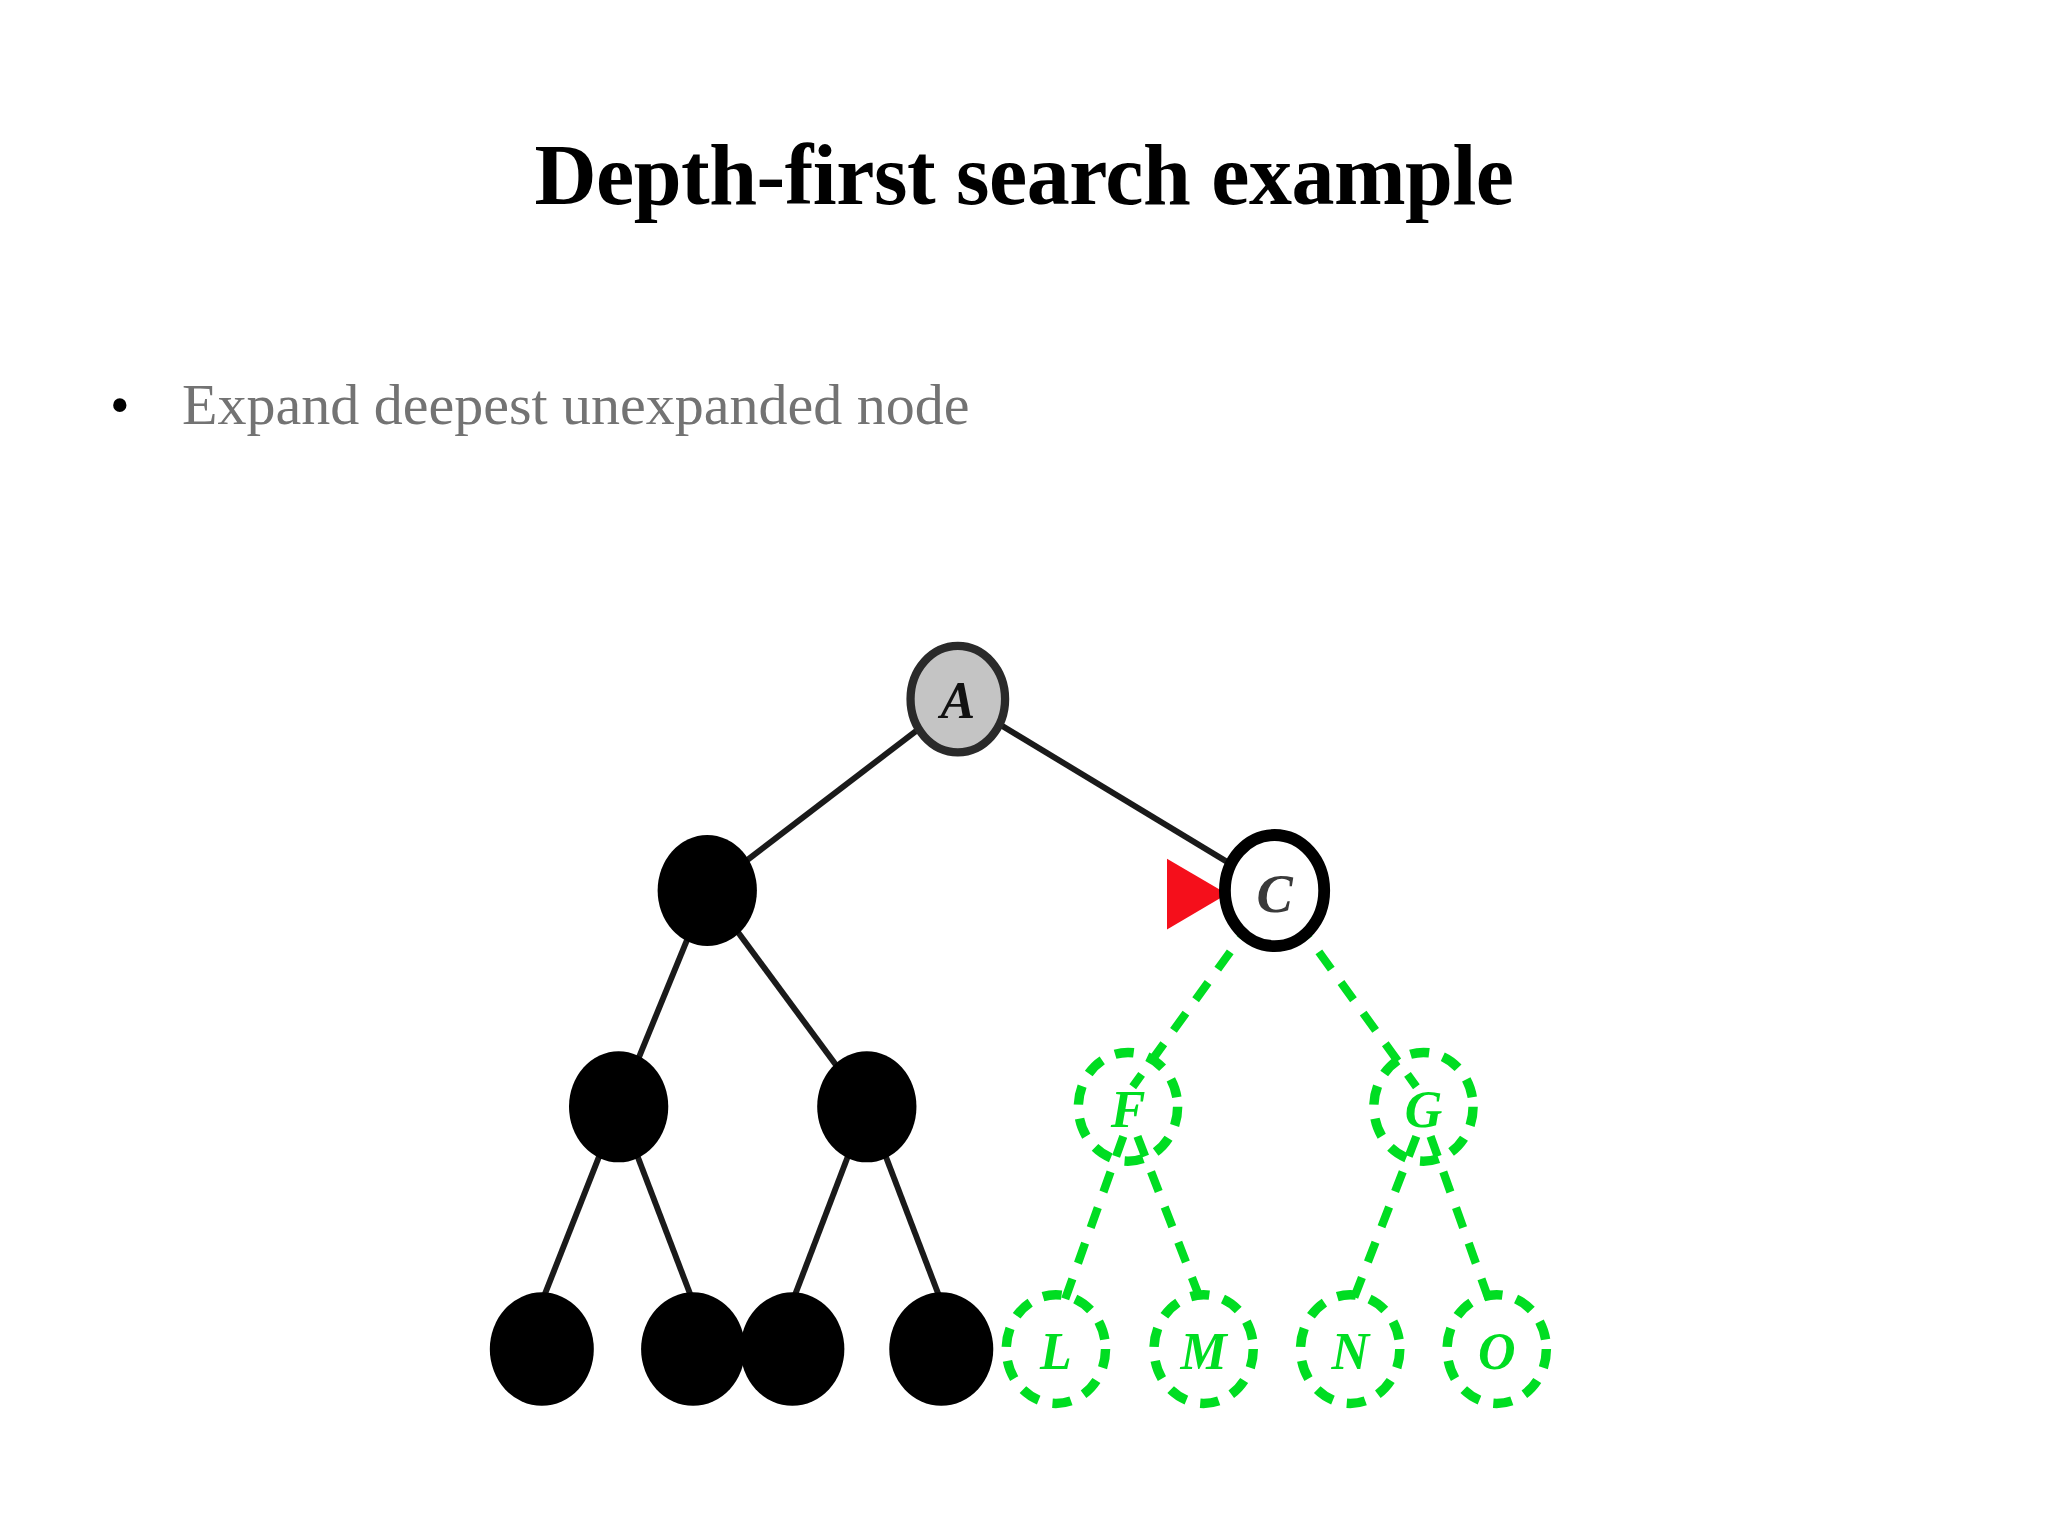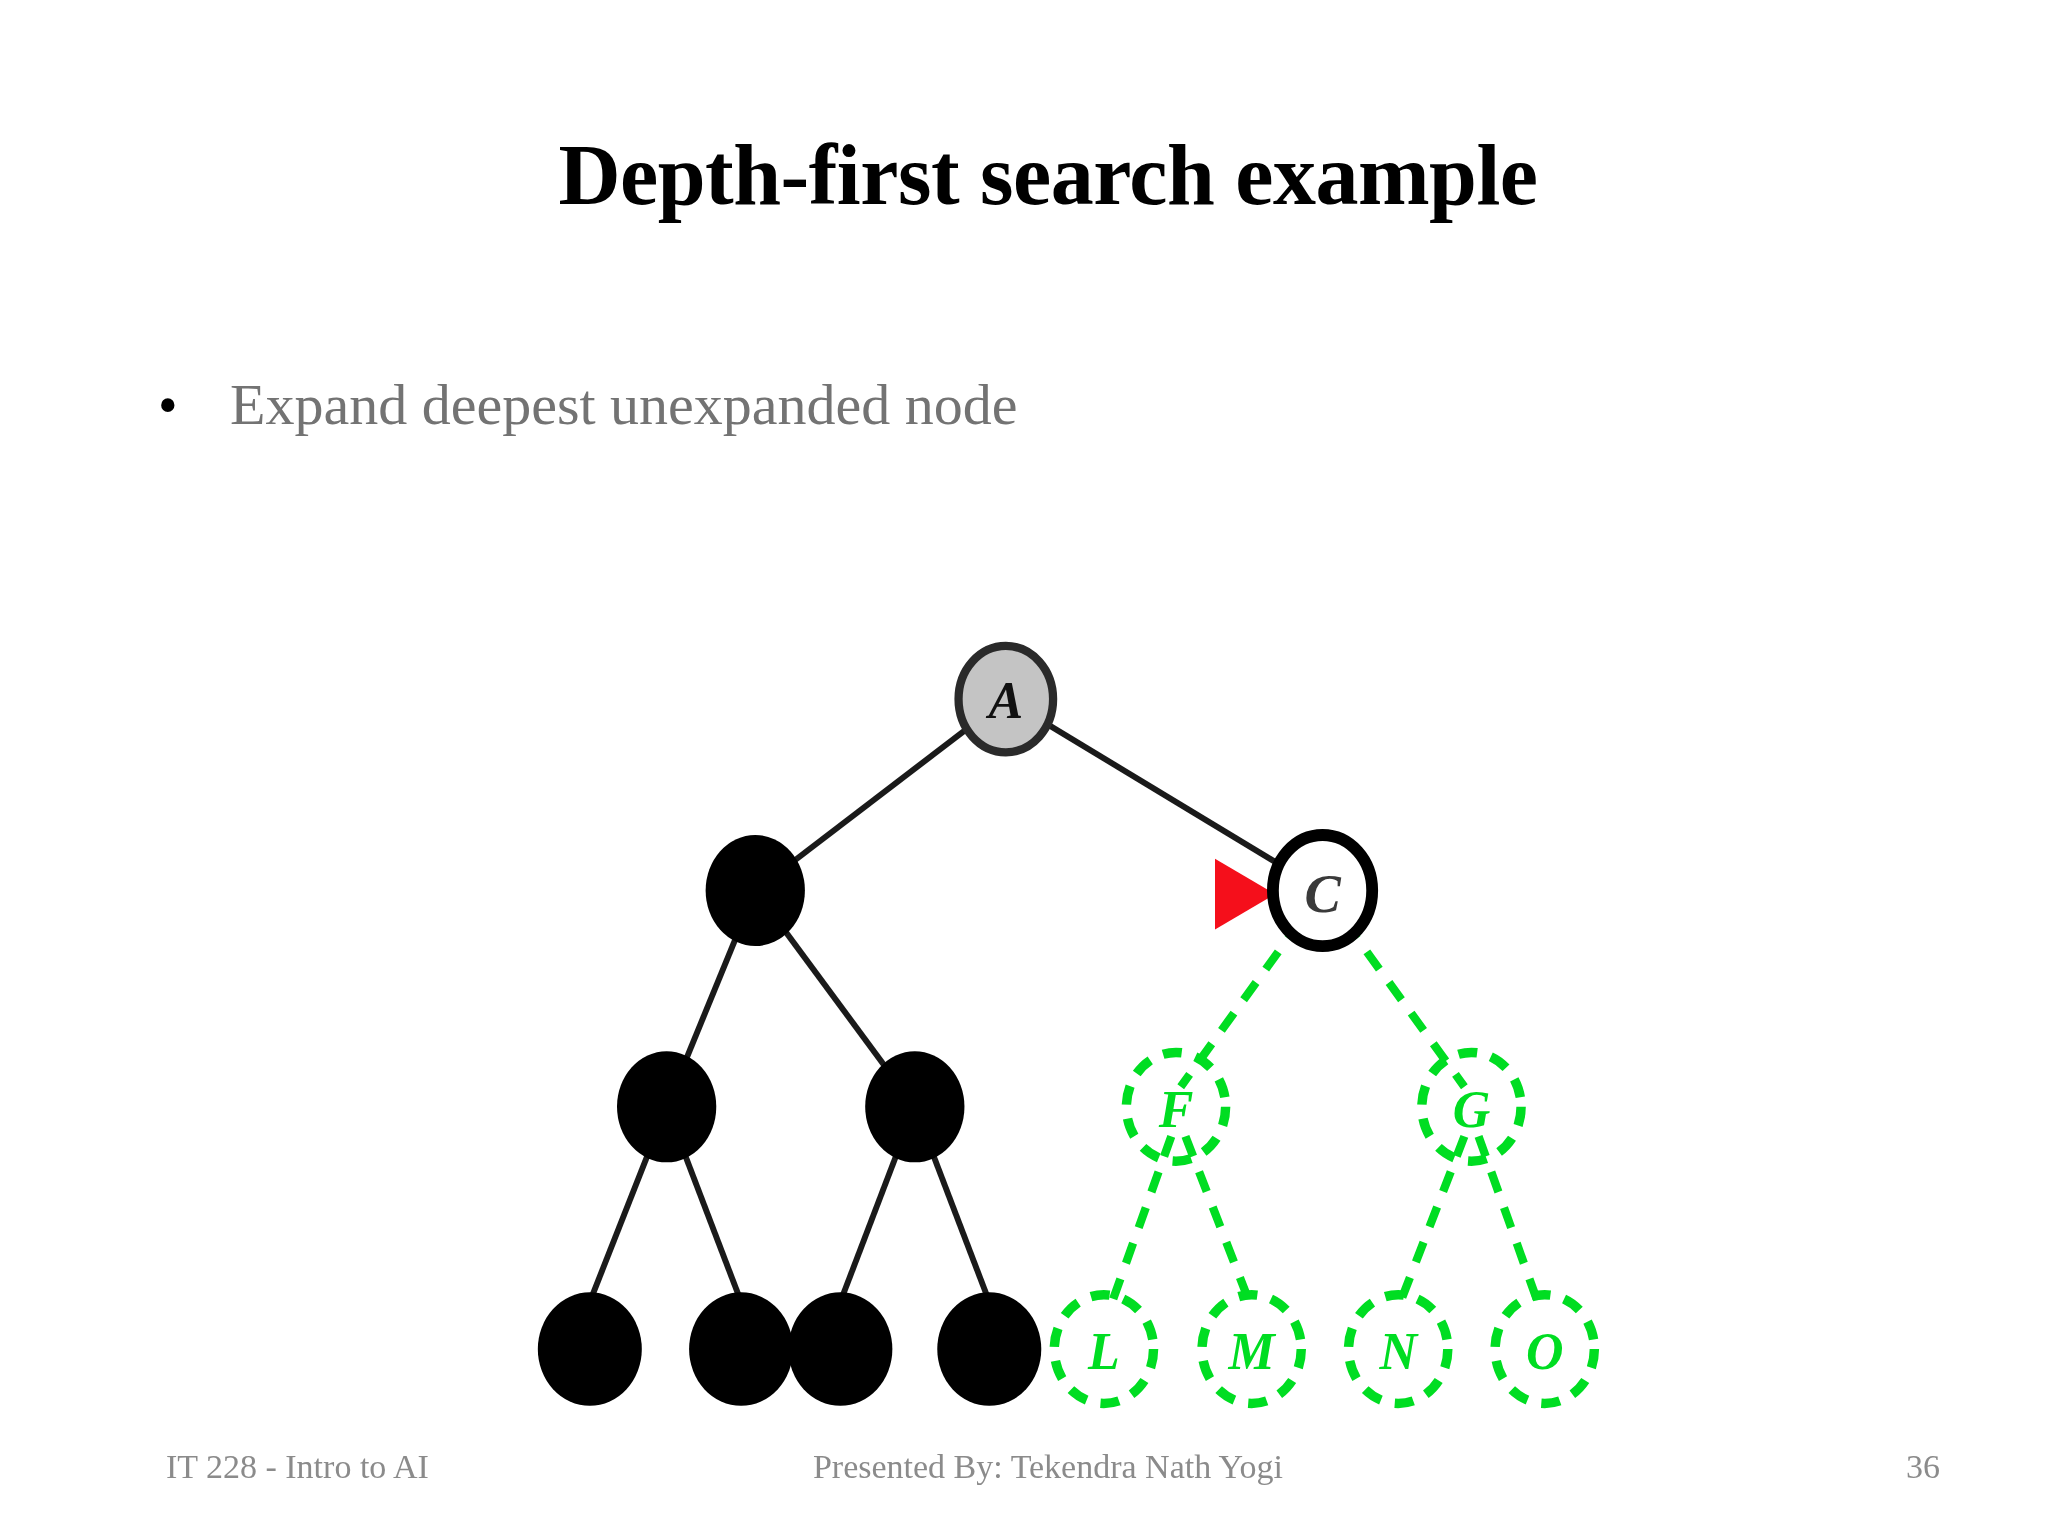--- a/index.html
+++ b/index.html
@@ -12,21 +12,20 @@
     width: 2048px;
     height: 1536px;
     overflow: hidden;
     font-family: "Liberation Serif", "DejaVu Serif", serif;
     position: relative;
   }
   .slide {
     position: absolute;
     inset: 0;
     background: #ffffff;
-    margin-left: 48px;
   }
 
   
   .slide-title {
     position: absolute;
     left: 0;
     right: 0;
     top: 132px;
     text-align: center;
     font-family: "Liberation Serif", "DejaVu Serif", serif;
@@ -205,19 +204,14 @@
         <text x="704" y="617" text-anchor="middle" font-family="Liberation Serif, DejaVu Serif, serif" font-size="44" font-style="italic" font-weight="bold" fill="#00dd22">N</text>
       </g>
       <g>
         <ellipse cx="828" cy="600" rx="42" ry="46" fill="none" stroke="#00dd22" stroke-width="8" stroke-dasharray="16 12"></ellipse>
         <text x="828" y="617" text-anchor="middle" font-family="Liberation Serif, DejaVu Serif, serif" font-size="44" font-style="italic" font-weight="bold" fill="#00dd22">O</text>
       </g>
 
     </svg>
   </div>
 
-  <div class="footer">
-    <span class="footer-left">IT 228 - Intro to AI</span>
-    <span class="footer-center">Presented By: Tekendra Nath Yogi</span>
-    <span class="footer-right">36</span>
-  </div>
 
 </div>
 
 </body></html>

